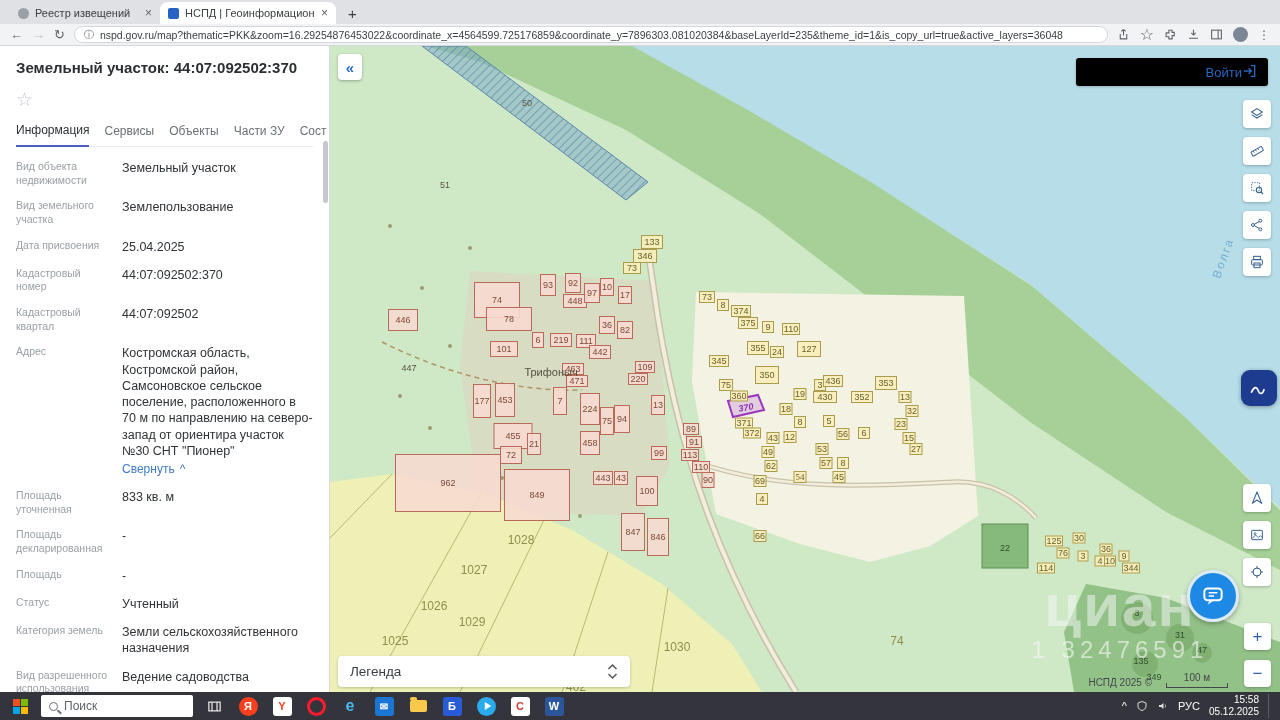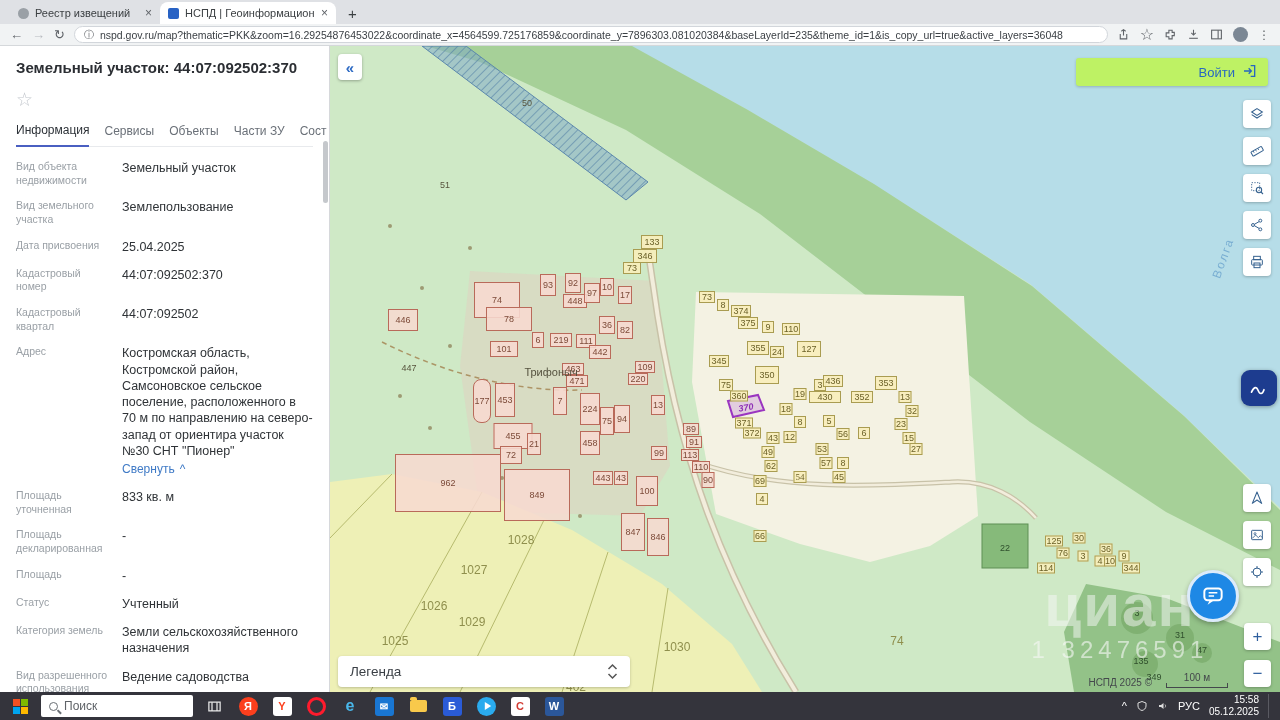--- a/index.html
+++ b/index.html
@@ -65,23 +65,23 @@
   .river-label { position:absolute; left:872px; top:205px; transform:rotate(-70deg);
     color:#79aed2; font-size:12px; letter-spacing:2px; }
   .watermark { position:absolute; left:635px; top:530px; width:310px; text-align:center;
     pointer-events:none; color:rgba(248,248,248,.5); }
   .wm1 { font-size:60px; font-weight:700; letter-spacing:2px; line-height:1; }
   .wm2 { font-size:24px; letter-spacing:5px; color:rgba(248,248,248,.6); }
 
   .collapse-btn { position:absolute; left:8px; top:8px; width:24px; height:26px; background:#fff;
     border-radius:4px; box-shadow:0 1px 3px rgba(0,0,0,.3); color:#2e6bc4; font-size:15px; font-weight:700;
     display:flex; align-items:center; justify-content:center; }
-  .login-bar { position:absolute; right:12px; top:12px; width:192px; height:28px; background:#bef264;
+  .login-bar { position:absolute; right:12px; top:12px; width:192px; height:28px; background:#000000;
     border-radius:3px; box-shadow:0 1px 3px rgba(0,0,0,.2); display:flex; align-items:center;
-    justify-content:flex-end; gap:7px; padding:0 10px; color:#2767c0; font-size:13px; }
+    justify-content:flex-end; padding:0 10px; color:#2767c0; font-size:13px; }
   .tools { position:absolute; right:9px; display:flex; flex-direction:column; gap:9px; }
   .tools-top { top:54px; } .tools-mid { top:438px; }
   .tool-btn { width:28px; height:28px; background:#fff; border-radius:4px; box-shadow:0 1px 3px rgba(0,0,0,.25);
     color:#35618f; display:flex; align-items:center; justify-content:center; }
   .draw-btn { position:absolute; right:3px; top:324px; width:36px; height:36px; background:#1d3c8f;
     border-radius:9px; box-shadow:0 1px 4px rgba(0,0,0,.35); display:flex; align-items:center; justify-content:center; }
   .chat-btn { position:absolute; left:857px; top:524px; width:52px; height:52px; border-radius:50%;
     background:#1e88e5; border:3px solid #dcebfa; box-shadow:0 2px 5px rgba(0,0,0,.3);
     display:flex; align-items:center; justify-content:center; }
   .zoom-btn { position:absolute; right:9px; width:27px; height:27px; background:#fff; border-radius:4px;
@@ -324,21 +324,21 @@
         <div class="parcel t-p" style="left: 295px; top: 284px; width: 16px; height: 18px;">82</div>
         <div class="parcel t-p" style="left: 174px; top: 303px; width: 28px; height: 16px;">101</div>
         <div class="parcel t-p" style="left: 208px; top: 294px; width: 12px; height: 16px;">6</div>
         <div class="parcel t-p" style="left: 231px; top: 294px; width: 22px; height: 14px;">219</div>
         <div class="parcel t-p" style="left: 256px; top: 295px; width: 20px; height: 14px;">111</div>
         <div class="parcel t-p" style="left: 270px; top: 306px; width: 22px; height: 14px;">442</div>
         <div class="parcel t-p" style="left: 243px; top: 323px; width: 22px; height: 12px;">463</div>
         <div class="parcel t-p" style="left: 247px; top: 335px; width: 22px; height: 12px;">471</div>
         <div class="parcel t-p" style="left: 315px; top: 321px; width: 20px; height: 12px;">109</div>
         <div class="parcel t-p" style="left: 308px; top: 333px; width: 20px; height: 12px;">220</div>
-        <div class="parcel t-p" style="left: 152px; top: 355px; width: 18px; height: 44px; border-radius: 8px;">177</div>
+        <div class="parcel t-p" style="left: 152px; top: 355px; width: 18px; height: 34px;">177</div>
         <div class="parcel t-p" style="left: 175px; top: 354px; width: 20px; height: 34px;">453</div>
         <div class="parcel t-p" style="left: 230px; top: 355px; width: 14px; height: 28px;">7</div>
         <div class="parcel t-p" style="left: 260px; top: 363px; width: 20px; height: 32px;">224</div>
         <div class="parcel t-p" style="left: 277px; top: 375px; width: 14px; height: 28px;">75</div>
         <div class="parcel t-p" style="left: 292px; top: 373px; width: 16px; height: 28px;">94</div>
         <div class="parcel t-p" style="left: 328px; top: 359px; width: 14px; height: 20px;">13</div>
         <div class="parcel t-p" style="left: 183px; top: 390px; width: 39px; height: 26px; text-align: right;">455</div>
         <div class="parcel t-p" style="left: 204px; top: 398px; width: 14px; height: 22px;">21</div>
         <div class="parcel t-p" style="left: 181px; top: 409px; width: 22px; height: 18px;">72</div>
         <div class="parcel t-p" style="left: 260px; top: 397px; width: 20px; height: 24px;">458</div>
@@ -365,21 +365,21 @@
         <div class="parcel t-y" style="left: 389px; top: 315px; width: 20px; height: 12px;">345</div>
         <div class="parcel t-y" style="left: 437px; top: 329px; width: 24px; height: 18px;">350</div>
         <div class="parcel t-y" style="left: 490px; top: 339px; width: 12px; height: 12px;">3</div>
         <div class="parcel t-y" style="left: 503px; top: 335px; width: 20px; height: 12px;">436</div>
         <div class="parcel t-y" style="left: 556px; top: 337px; width: 22px; height: 14px;">353</div>
         <div class="parcel t-y" style="left: 396px; top: 339px; width: 14px; height: 12px;">75</div>
         <div class="parcel t-y" style="left: 409px; top: 350px; width: 18px; height: 11px;">360</div>
         <div class="parcel t-y" style="left: 414px; top: 377px; width: 18px; height: 11px;">371</div>
         <div class="parcel t-y" style="left: 422px; top: 387px; width: 18px; height: 11px;">372</div>
         <div class="parcel t-y" style="left: 470px; top: 348px; width: 13px; height: 12px;">19</div>
-        <div class="parcel t-y" style="left: 495px; top: 351px; width: 32px; height: 12px;">430</div>
+        <div class="parcel t-y" style="left: 495px; top: 351px; width: 24px; height: 12px;">430</div>
         <div class="parcel t-y" style="left: 532px; top: 351px; width: 22px; height: 12px;">352</div>
         <div class="parcel t-y" style="left: 456px; top: 363px; width: 13px; height: 12px;">18</div>
         <div class="parcel t-y" style="left: 575px; top: 351px; width: 13px; height: 12px;">13</div>
         <div class="parcel t-y" style="left: 582px; top: 365px; width: 13px; height: 12px;">32</div>
         <div class="parcel t-y" style="left: 470px; top: 376px; width: 12px; height: 12px;">8</div>
         <div class="parcel t-y" style="left: 499px; top: 375px; width: 12px; height: 12px;">5</div>
         <div class="parcel t-y" style="left: 513px; top: 388px; width: 13px; height: 12px;">56</div>
         <div class="parcel t-y" style="left: 534px; top: 387px; width: 12px; height: 12px;">6</div>
         <div class="parcel t-y" style="left: 571px; top: 378px; width: 13px; height: 12px;">23</div>
         <div class="parcel t-y" style="left: 579px; top: 392px; width: 13px; height: 12px;">15</div>

